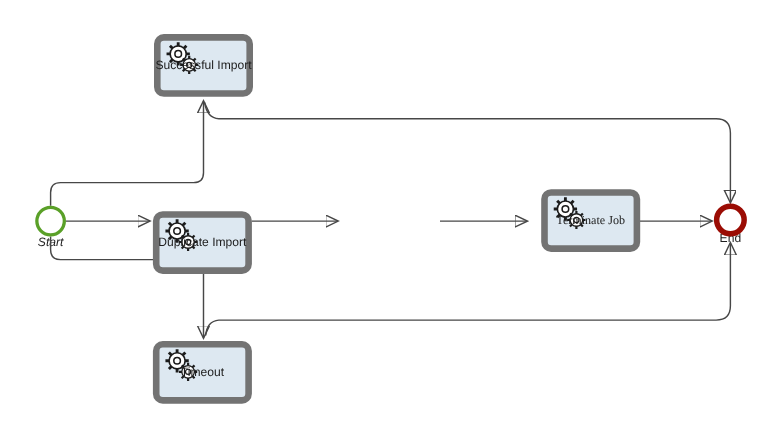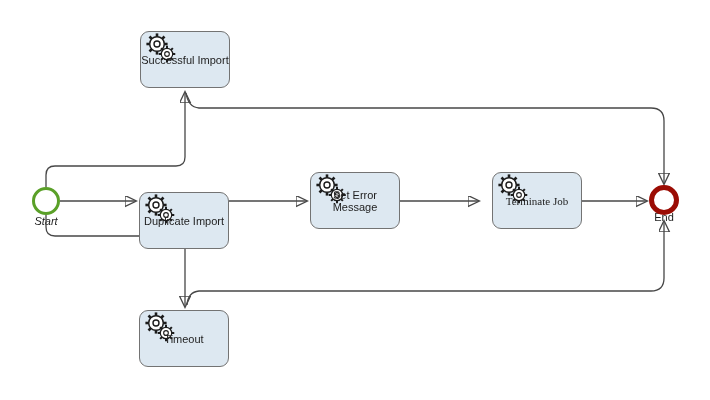--- a/index.html
+++ b/index.html
@@ -22,21 +22,21 @@
     stroke: #474747;
     stroke-width: 1.3;
   }
   
   .task {
     position: absolute;
     width: 90px;
     height: 57px;
     box-sizing: border-box;
     background: #dde8f1;
-    border: 1px solid #737373;
+    border: 6px solid #737373;
     border-radius: 9px;
     z-index: 2;
   }
   .task .label {
     position: absolute;
     left: 50%;
     top: 50%;
     transform: translate(-50%, -50%);
     width: 96px;
     text-align: center;
@@ -140,27 +140,20 @@
   </div>
 
   <div class="task" id="task-duplicate-import">
     <svg class="gears" width="34" height="34" viewBox="0 0 34 34">
       <use href="#gear" transform="translate(13,12)"></use>
       <use href="#gear" transform="translate(23,22) scale(0.78)"></use>
     </svg>
     <span class="label">Duplicate Import</span>
   </div>
 
-  <div class="task" id="task-set-error-message">
-    <svg class="gears" width="34" height="34" viewBox="0 0 34 34">
-      <use href="#gear" transform="translate(13,12)"></use>
-      <use href="#gear" transform="translate(23,22) scale(0.78)"></use>
-    </svg>
-    <span class="label wrap">Set Error Message</span>
-  </div>
 
   <div class="task" id="task-terminate-job">
     <svg class="gears" width="34" height="34" viewBox="0 0 34 34">
       <use href="#gear" transform="translate(13,12)"></use>
       <use href="#gear" transform="translate(23,22) scale(0.78)"></use>
     </svg>
     <span class="label">Terminate Job</span>
   </div>
 
   <div class="task" id="task-timeout">

